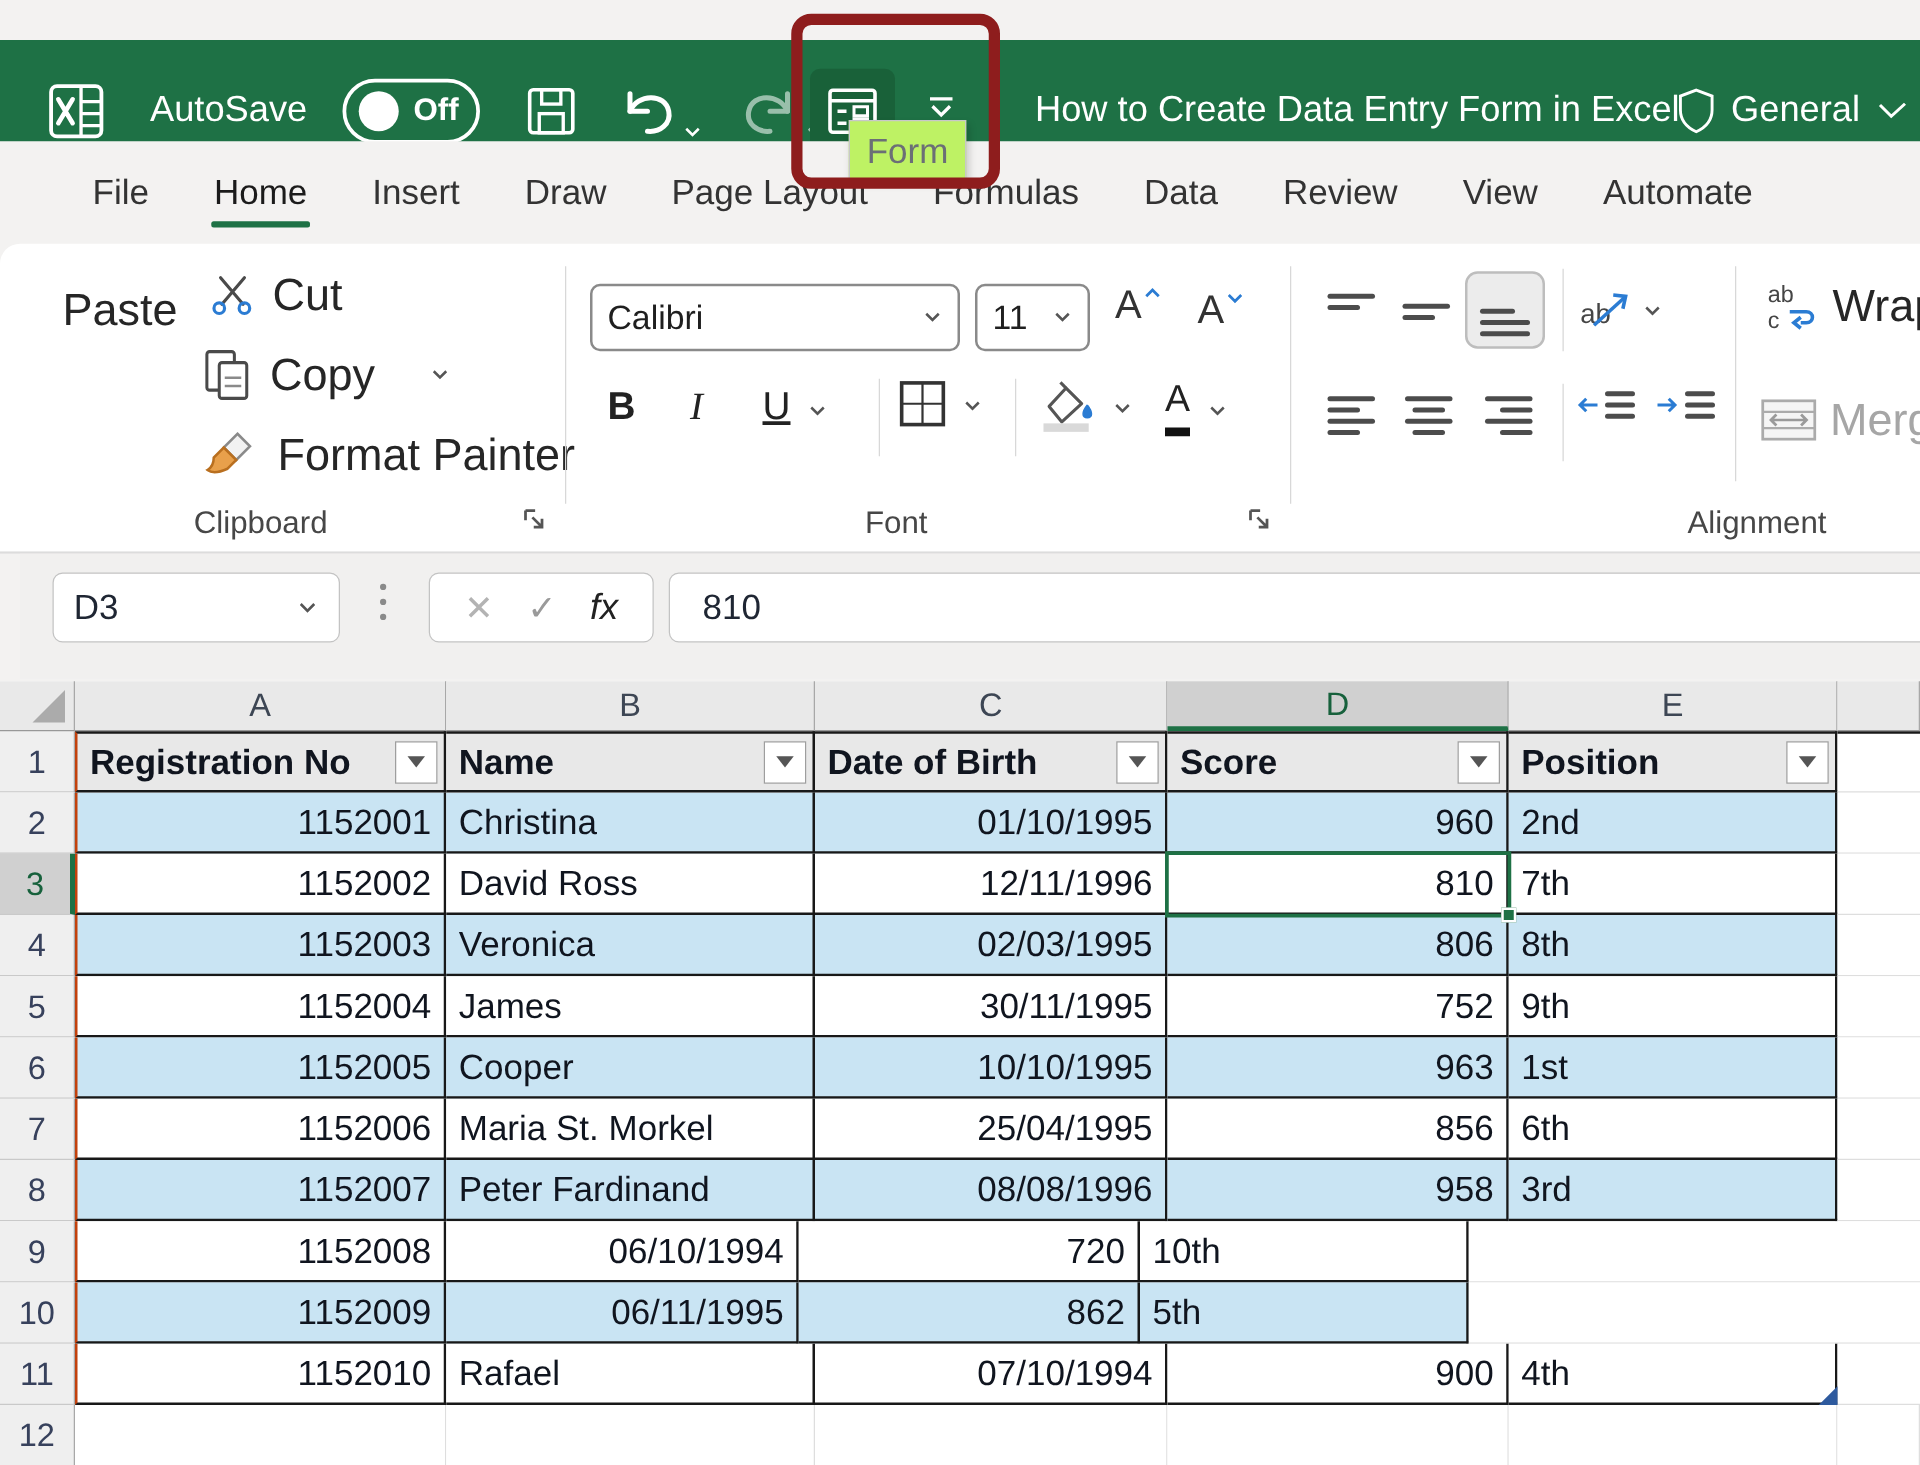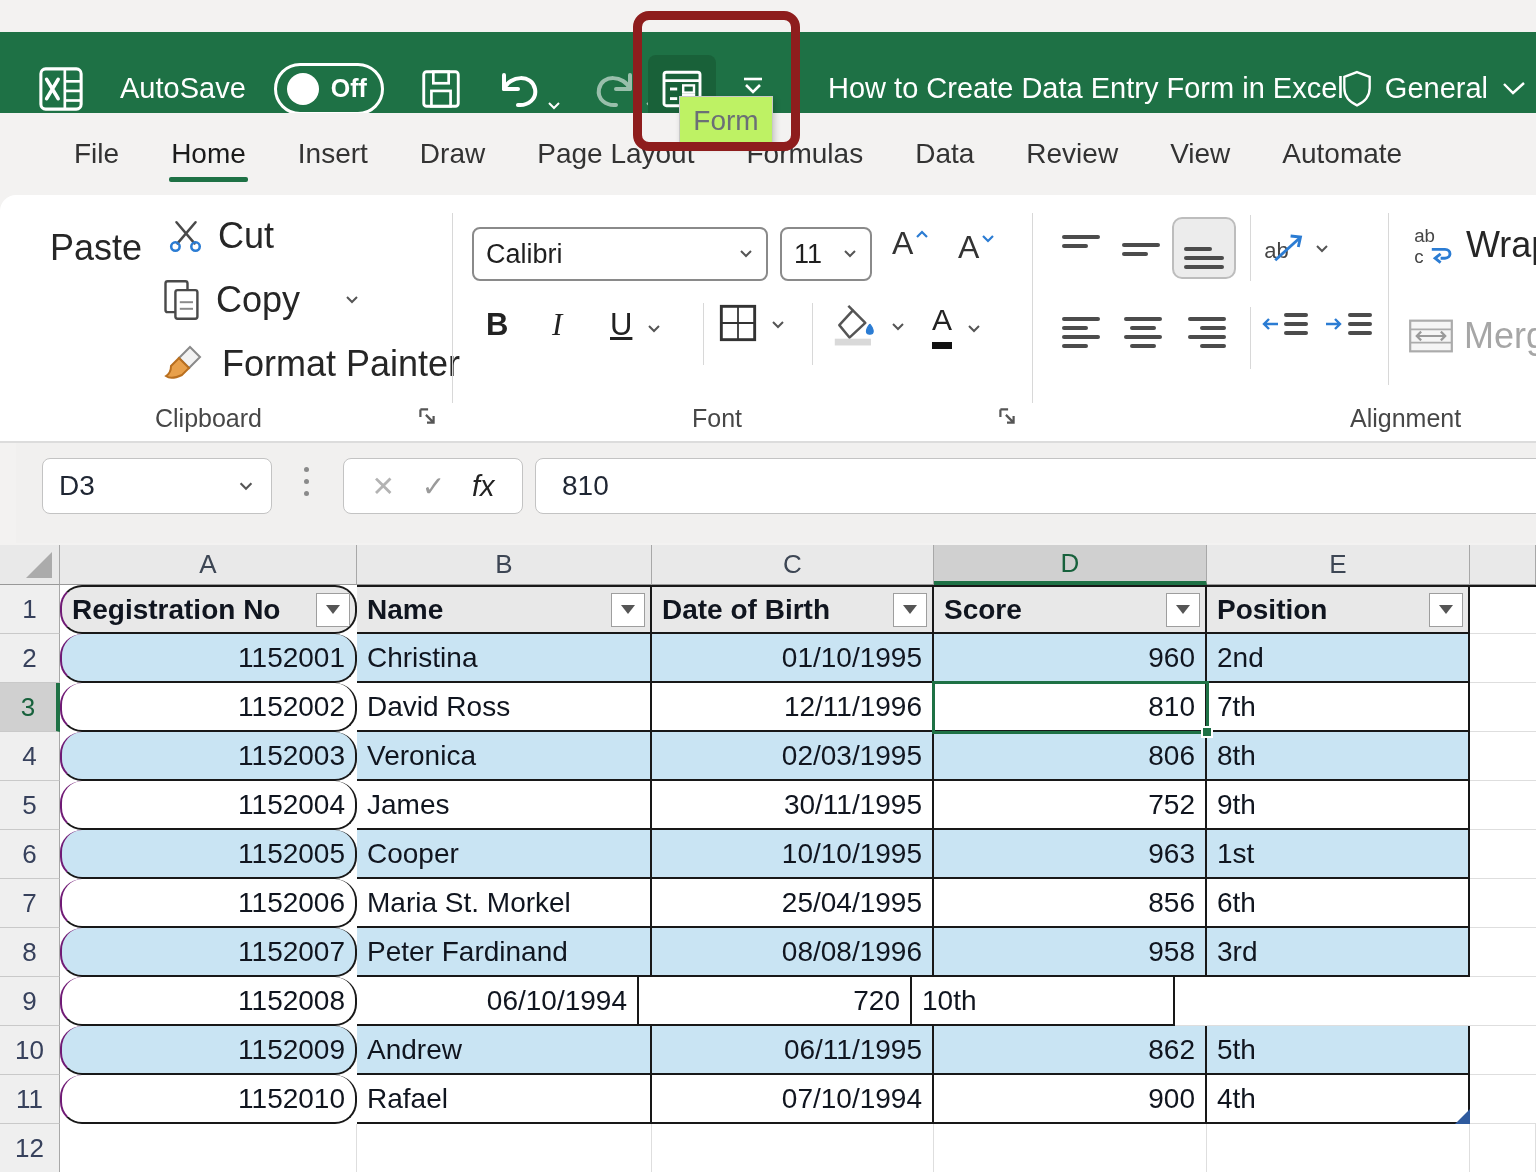--- a/index.html
+++ b/index.html
@@ -104,21 +104,21 @@
 
   .w-rh { width:60px; } .w-a { width:297px; } .w-b { width:295px; } .w-c { width:282px; }
   .w-d { width:273px; } .w-e { width:263px; } .w-f { flex:1; }
 
   .srow { display:flex; height:49px; }
   .rowhdr { width:60px; background:#efefef; border-right:1px solid #a8a8a8; border-bottom:1px solid #c9c9c9;
     display:flex; align-items:center; justify-content:center; font-size:26px; color:#37415c; }
   .rowhdr.sel { background:#d0d0d0; border-right:4px solid #1e7145; color:#17613c; }
   .cell { border-right:2px solid #181818; border-bottom:2px solid #181818; display:flex; align-items:center;
     padding:0 10px; font-size:28px; color:#10151f; background:#fff; overflow:hidden; white-space:nowrap; }
-  .cell.first { border-left:2px solid #701a75;border-radius:22px; }
+  .cell.first { border-left:2px solid #c2410c; }
   .hdrrow .cell { background:#e8e8e8; border-top:2px solid #181818; font-weight:bold; position:relative; }
   .band .cell { background:#c9e4f3; }
   .num { justify-content:flex-end; }
   .filler { border:none; border-bottom:1px solid #dedede; background:#fff !important; }
   .emptyrow .ecell { border-right:1px solid #dedede; background:#fff; }
 
   .filter-btn { position:absolute; right:5px; top:50%; transform:translateY(-50%); width:34px; height:34px;
     background:#fff; border:1px solid #9e9e9e; display:flex; align-items:center; justify-content:center; }
   .filter-btn .fdown { width:0; height:0; border-left:7px solid transparent; border-right:7px solid transparent;
     border-top:9px solid #555; }
@@ -577,21 +577,20 @@
     <div class="rowhdr">9</div>
     <div class="cell first w-a num">1152008</div>
     <div class="cell w-c num">06/10/1994</div>
     <div class="cell w-d num">720</div>
     <div class="cell w-e">10th</div>
     <div class="cell w-f filler"></div>
   </div>
   <div class="srow band">
     <div class="rowhdr">10</div>
     <div class="cell first w-a num">1152009</div>
-    <div class="cell w-b">Andrew</div>
     <div class="cell w-c num">06/11/1995</div>
     <div class="cell w-d num">862</div>
     <div class="cell w-e">5th</div>
     <div class="cell w-f filler"></div>
   </div>
   <div class="srow">
     <div class="rowhdr">11</div>
     <div class="cell first w-a num">1152010</div>
     <div class="cell w-b">Rafael</div>
     <div class="cell w-c num">07/10/1994</div>

